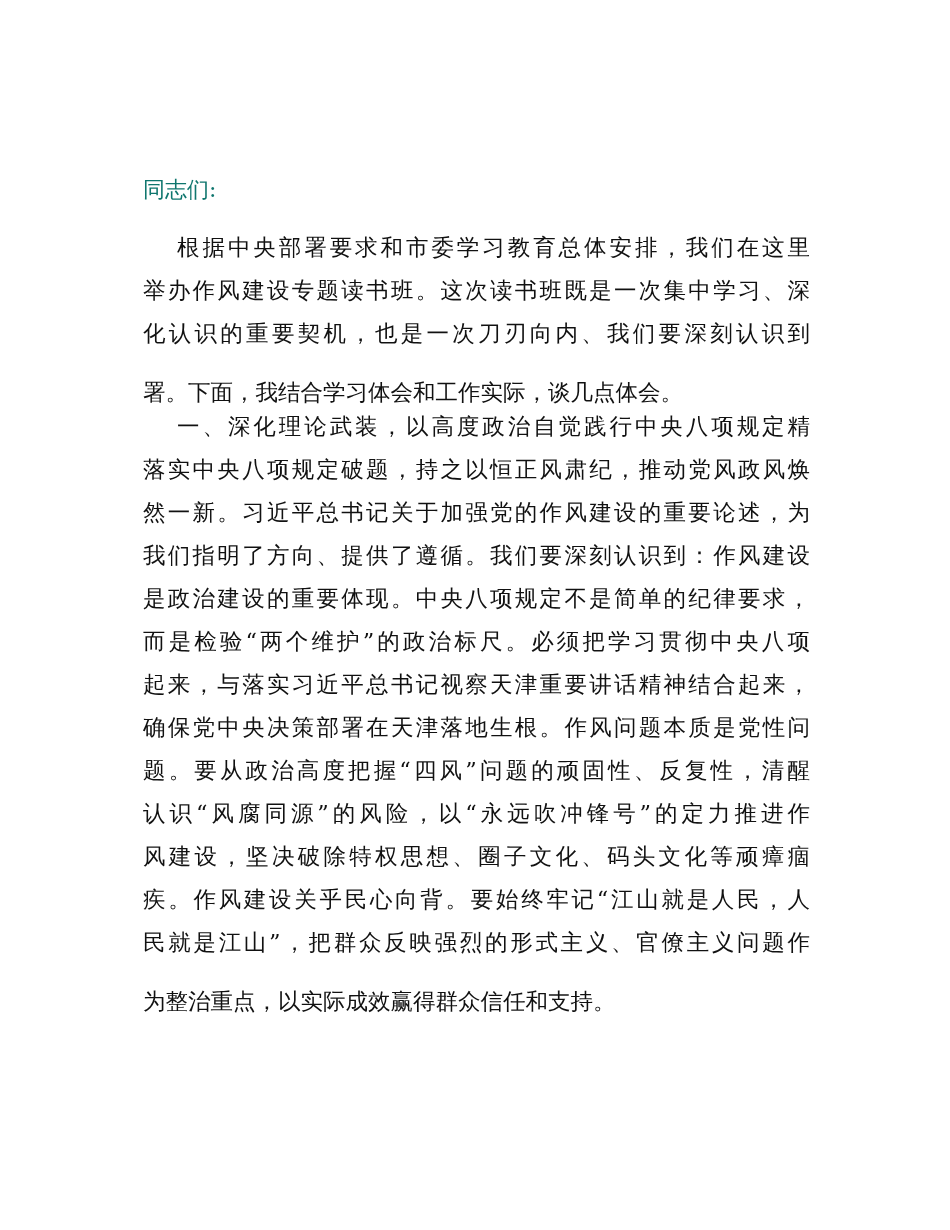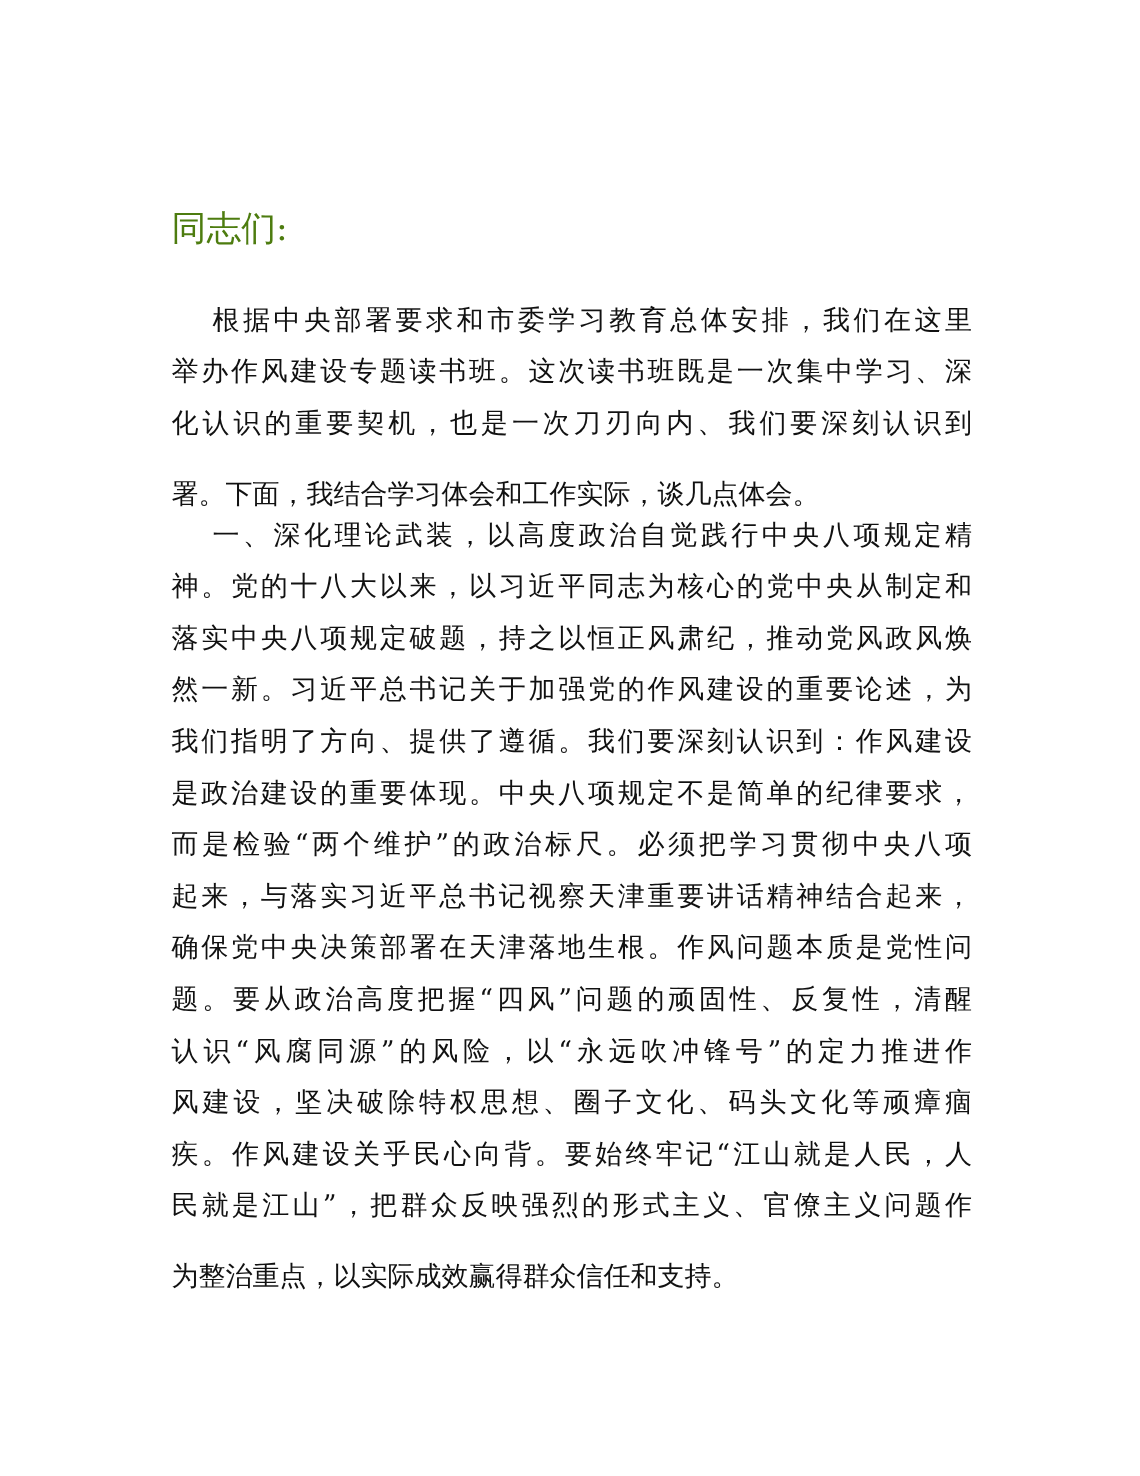--- a/index.html
+++ b/index.html
@@ -10,50 +10,49 @@
   }
   .page { position: absolute; left: 0; top: 0; width: 950px; height: 1230px; background: #ffffff; }
   .title {
     position: absolute; left: 0; width: 950px; top: 113px;
     text-align: center; font-size: 31px; line-height: 44px;
     font-family: "DejaVu Sans", "Liberation Sans", sans-serif;
     color: #0d0d0d; letter-spacing: 0.5px;
   }
   .salutation {
     position: absolute; left: 143px; top: 172px;
-    font-size: 29px; line-height: 36px; color: #4d7c0f;
+    font-size: 22px; line-height: 36px; color: #0f766e;
   }
   .para { position: absolute; left: 143px; width: 667px; }
   .line {
     display: block; height: 43px; line-height: 43px;
     font-size: 22.5px; white-space: nowrap;
     text-align: justify; text-align-last: justify;
     width: 667px;
   }
   .line.last { text-align-last: left; margin-top: 16px; }
-  .line.indent { padding-left: 34px; width: 633px; margin-top: 20px; }
+  .line.indent { padding-left: 34px; width: 633px; }
 </style>
 </head>
 <body>
 
 <div class="page">
 
 
   <div class="salutation">同志们:</div>
 
   <div class="para" style="top:226px;">
     <span class="line indent">根据中央部署要求和市委学习教育总体安排，我们在这里</span>
     <span class="line">举办作风建设专题读书班。这次读书班既是一次集中学习、深</span>
     <span class="line">化认识的重要契机，也是一次刀刃向内、我们要深刻认识到</span>
     <span class="line last">署。下面，我结合学习体会和工作实际，谈几点体会。</span>
   </div>
 
   <div class="para" style="top:405px;">
     <span class="line indent">一、深化理论武装，以高度政治自觉践行中央八项规定精</span>
-    <span class="line">神。党的十八大以来，以习近平同志为核心的党中央从制定和</span>
     <span class="line">落实中央八项规定破题，持之以恒正风肃纪，推动党风政风焕</span>
     <span class="line">然一新。习近平总书记关于加强党的作风建设的重要论述，为</span>
     <span class="line">我们指明了方向、提供了遵循。我们要深刻认识到：作风建设</span>
     <span class="line">是政治建设的重要体现。中央八项规定不是简单的纪律要求，</span>
     <span class="line">而是检验“两个维护”的政治标尺。必须把学习贯彻中央八项</span>
     <span class="line">起来，与落实习近平总书记视察天津重要讲话精神结合起来，</span>
     <span class="line">确保党中央决策部署在天津落地生根。作风问题本质是党性问</span>
     <span class="line">题。要从政治高度把握“四风”问题的顽固性、反复性，清醒</span>
     <span class="line">认识“风腐同源”的风险，以“永远吹冲锋号”的定力推进作</span>
     <span class="line">风建设，坚决破除特权思想、圈子文化、码头文化等顽瘴痼</span>

